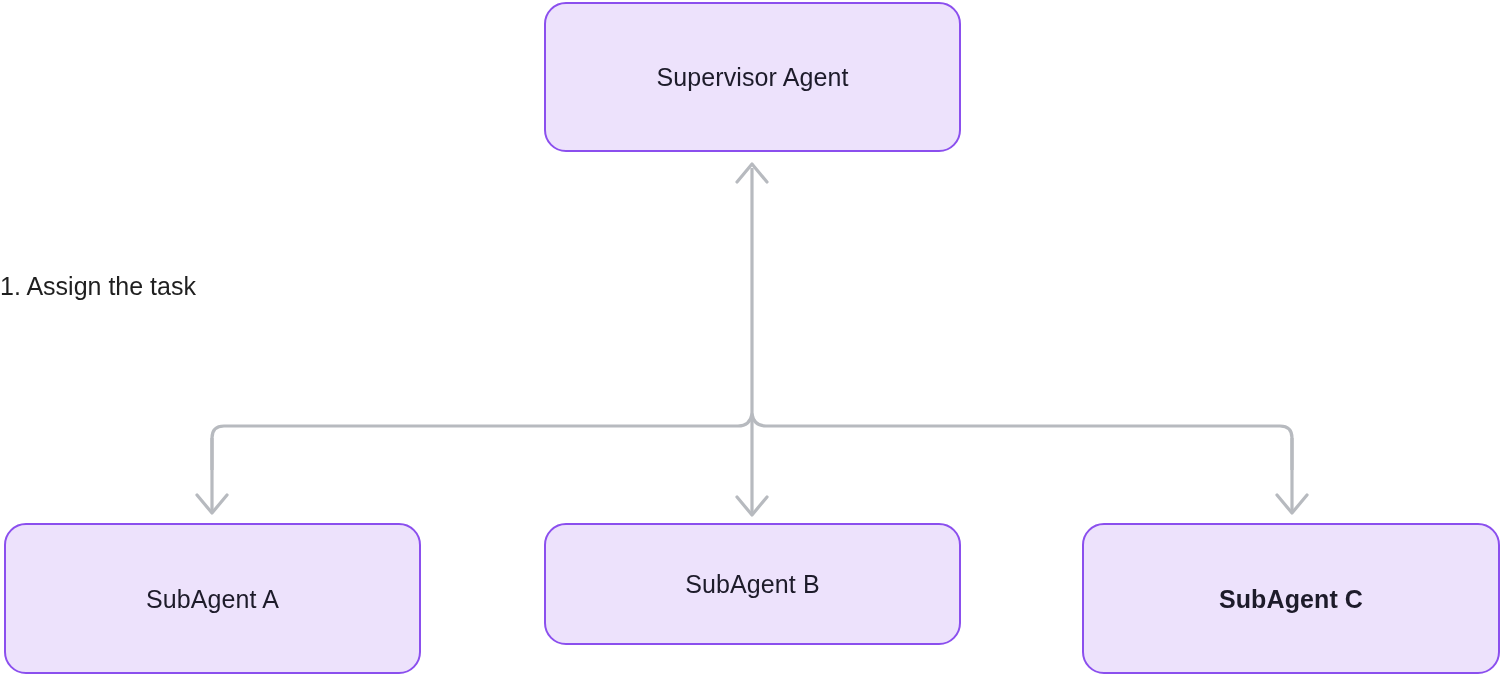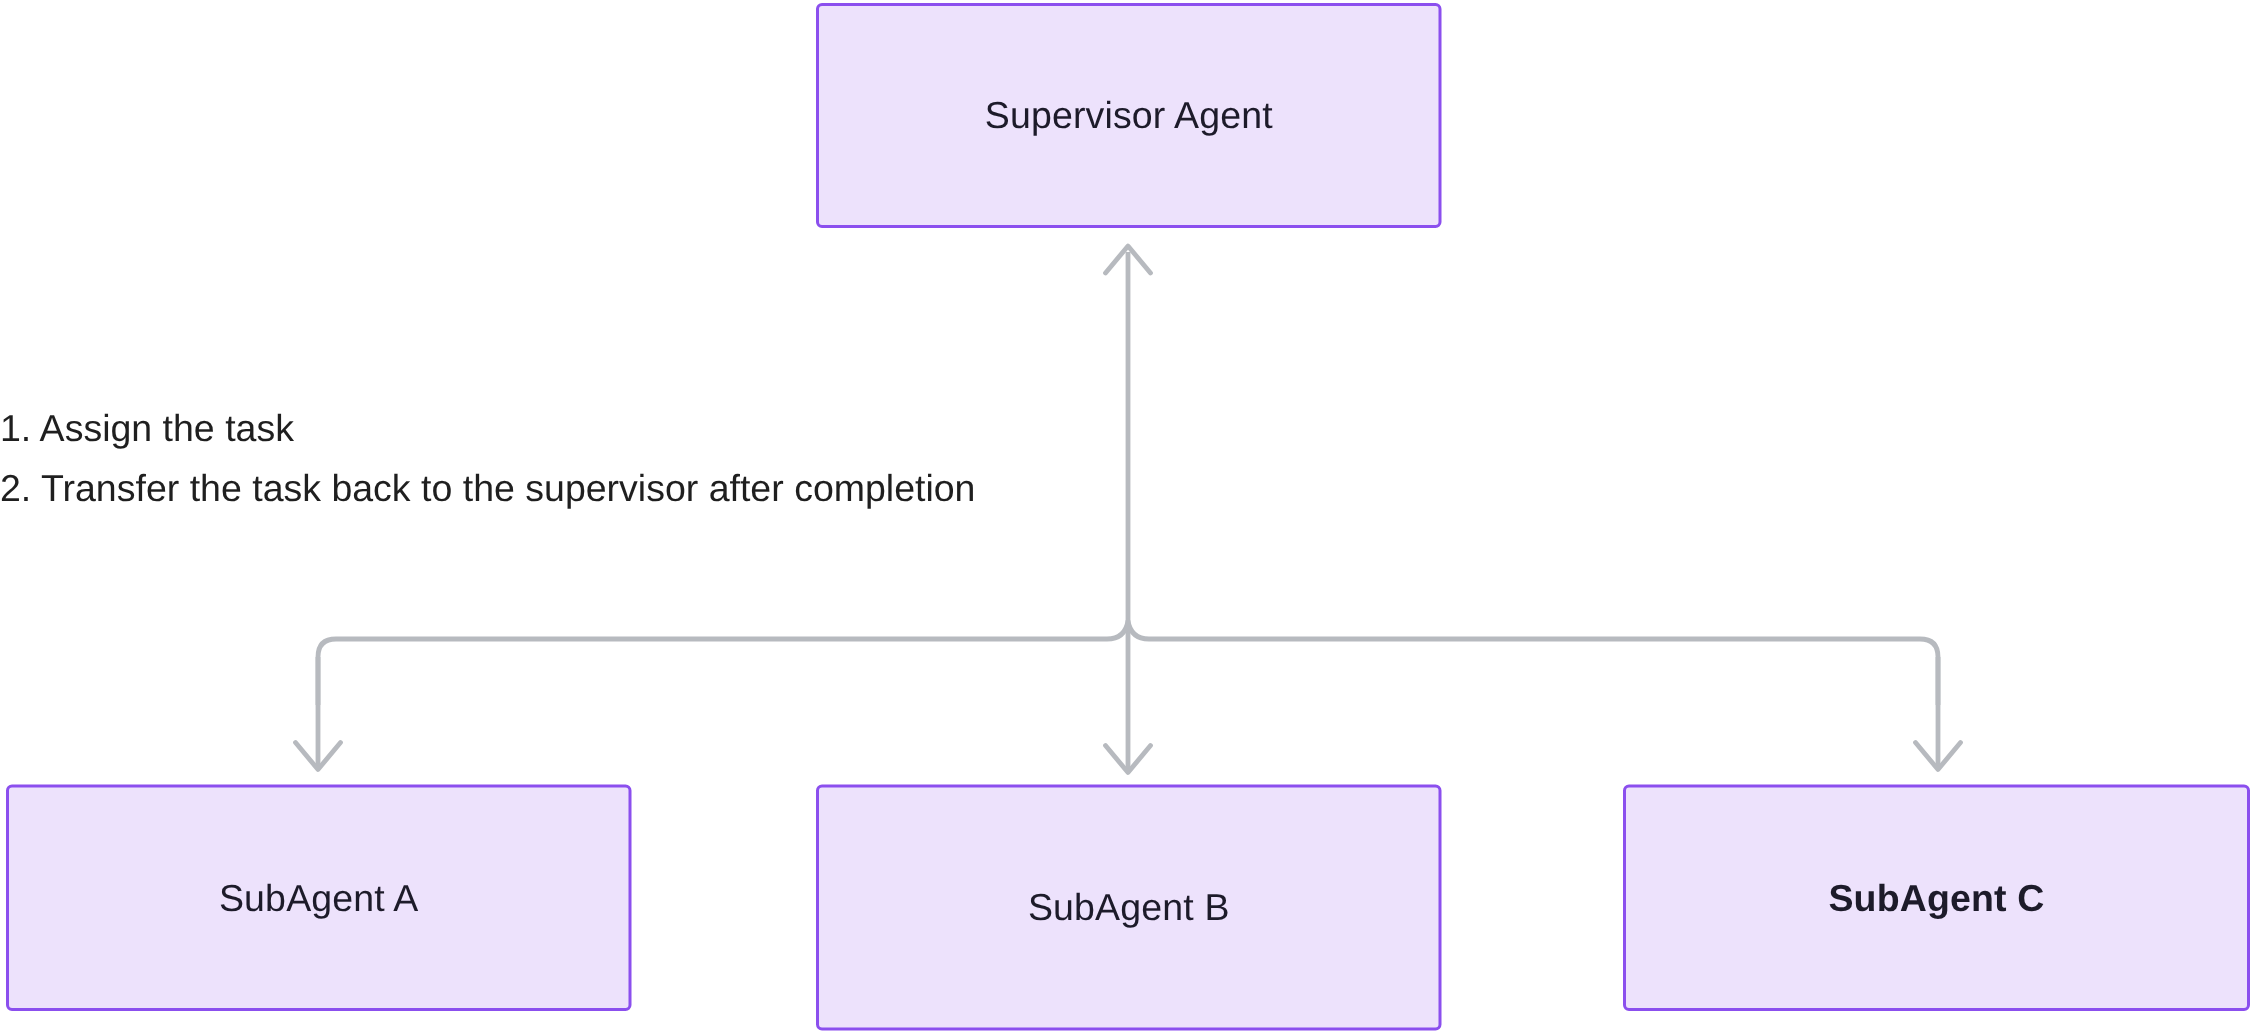--- a/index.html
+++ b/index.html
@@ -25,35 +25,35 @@
     top: 0;
     width: 1504px;
     height: 688px;
   }
   
   .node {
     position: absolute;
     box-sizing: border-box;
     background: #ede2fc;
     border: 2.5px solid #8b4fee;
-    border-radius: 4px;
+    border-radius: 22px;
     display: flex;
     align-items: center;
     justify-content: center;
   }
   .node-label {
     font-size: 25px;
     line-height: 1.2;
     color: #1d1b2a;
     letter-spacing: 0.1px;
     white-space: nowrap;
   }
   #node-supervisor { left: 544px; top: 2px;   width: 417px; height: 150px; }
   #node-subagent-a { left: 4px;   top: 523px; width: 417px; height: 151px; }
-  #node-subagent-b { left: 544px; top: 523px; width: 417px; height: 164px; }
+  #node-subagent-b { left: 544px; top: 523px; width: 417px; height: 122px; }
   #node-subagent-c { left: 1082px;top: 523px; width: 418px; height: 151px; font-weight: bold; }
 
   
   #edge-caption {
     position: absolute;
     left: 0;
     top: 266px;
     width: 1504px;
     pointer-events: none;
   }
@@ -91,21 +91,20 @@
 
     <path d="M 197 495 L 212 513 L 227 495" fill="none" stroke="#b7babf" stroke-width="3.2" stroke-linecap="round" stroke-linejoin="round"></path>
 
     <path d="M 737 497 L 752 515 L 767 497" fill="none" stroke="#b7babf" stroke-width="3.2" stroke-linecap="round" stroke-linejoin="round"></path>
 
     <path d="M 1277 495 L 1292 513 L 1307 495" fill="none" stroke="#b7babf" stroke-width="3.2" stroke-linecap="round" stroke-linejoin="round"></path>
   </svg>
 
   <div id="edge-caption">
     <div class="caption-line">1. Assign the task</div>
-    <div class="caption-line">2. Transfer the task back to the supervisor after completion</div>
   </div>
 
   <div class="node" id="node-supervisor">
     <span class="node-label">Supervisor Agent</span>
   </div>
 
   <div class="node" id="node-subagent-a">
     <span class="node-label">SubAgent A</span>
   </div>
 

